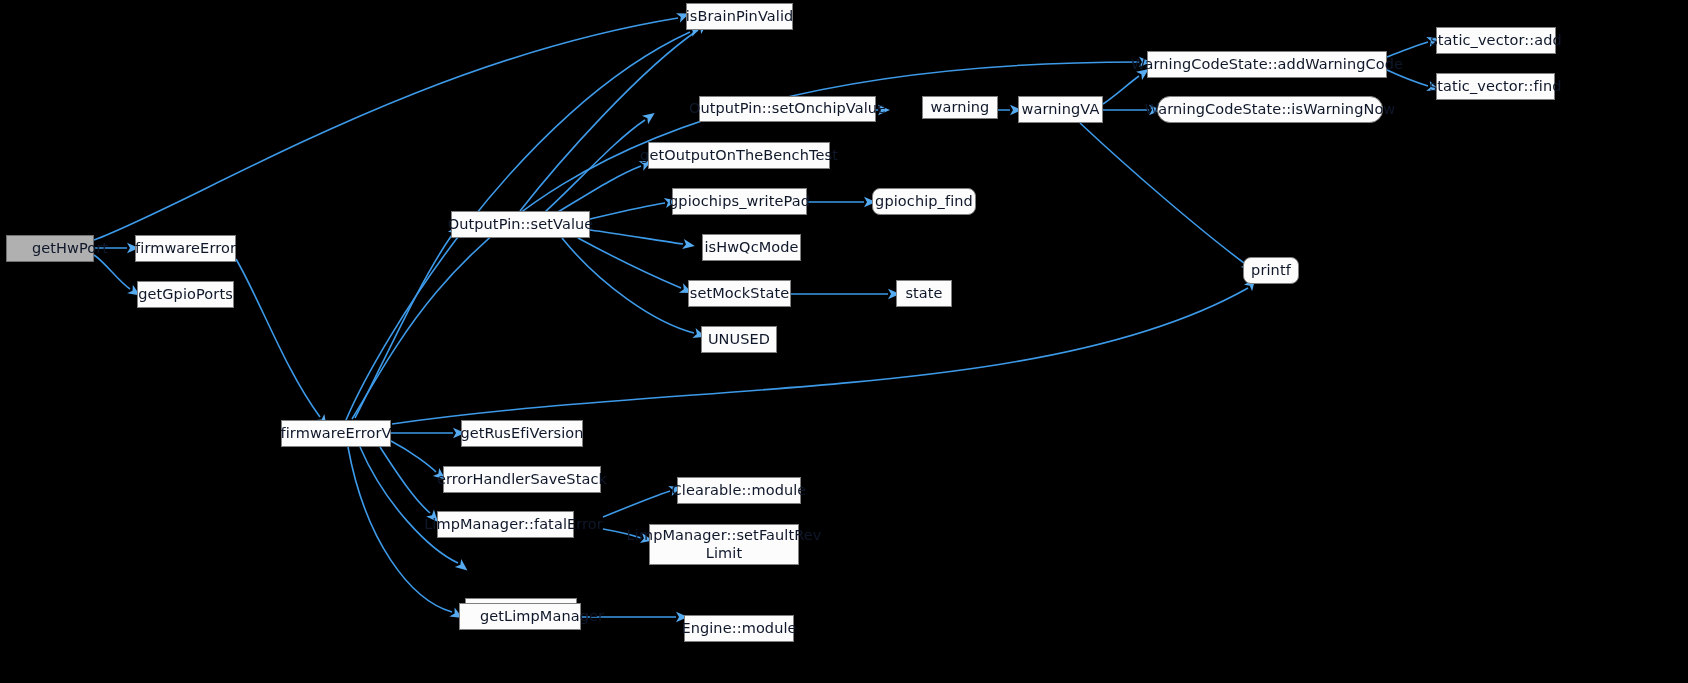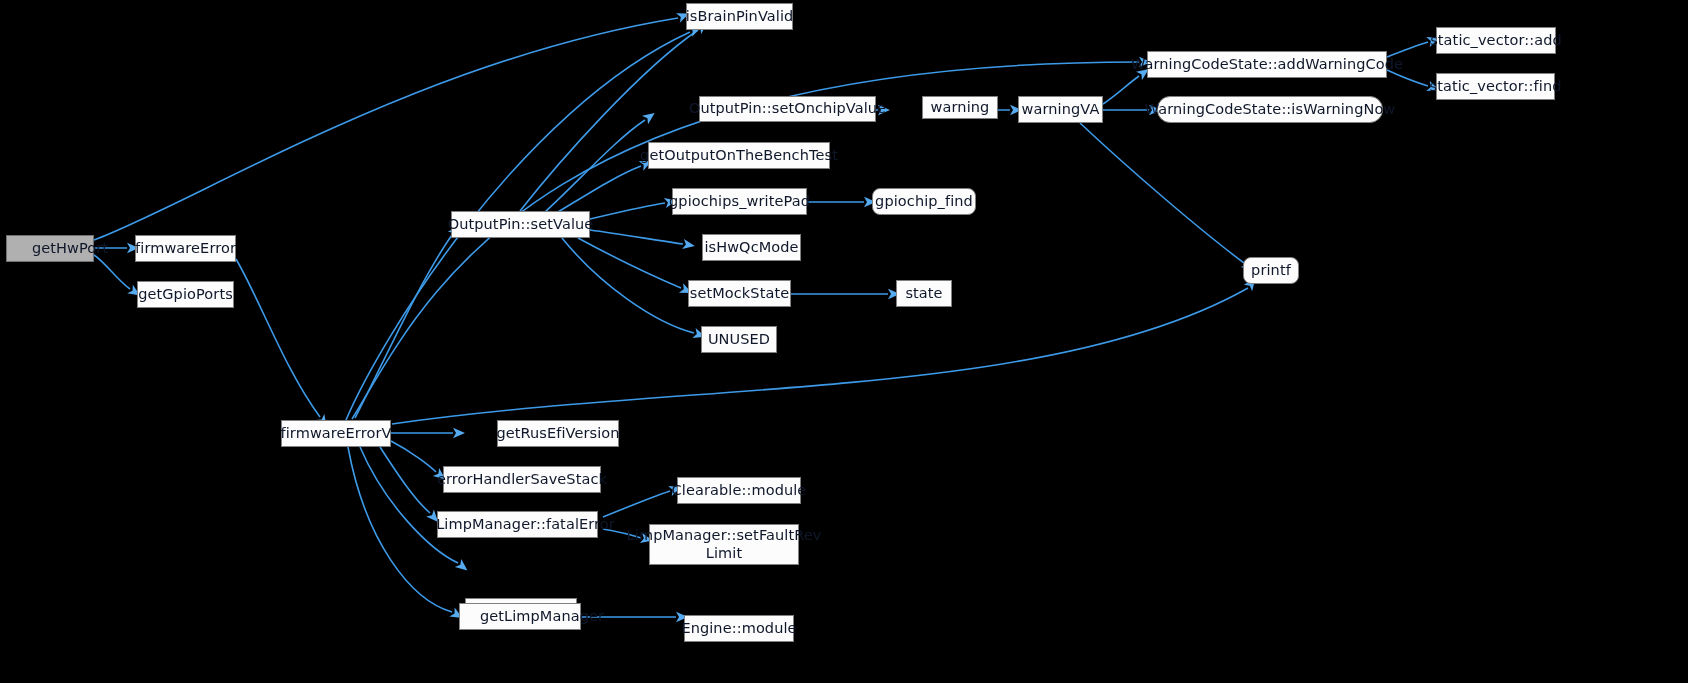--- a/index.html
+++ b/index.html
@@ -110,23 +110,23 @@
       <div class="node" style="left: 648px; top: 142px; width: 182px; height: 27px;">getOutputOnTheBenchTest</div>
       <div class="node" style="left: 672px; top: 188px; width: 135px; height: 27px;">gpiochips_writePad</div>
       <div class="node" style="left: 872px; top: 188px; width: 104px; height: 27px; border-radius: 8px;">gpiochip_find</div>
       <div class="node" style="left: 451px; top: 211px; width: 139px; height: 27px;">OutputPin::setValue</div>
       <div class="node" style="left: 690px; top: 234px; width: 99px; height: 27px; margin-left: 12px;">isHwQcMode</div>
       <div class="node" style="left: 1243px; top: 257px; width: 56px; height: 27px; border-radius: 8px;">printf</div>
       <div class="node" style="left: 688px; top: 280px; width: 103px; height: 27px;">setMockState</div>
       <div class="node" style="left: 896px; top: 280px; width: 56px; height: 27px;">state</div>
       <div class="node" style="left: 701px; top: 326px; width: 76px; height: 27px;">UNUSED</div>
       <div class="node" style="left: 281px; top: 420px; width: 110px; height: 27px;">firmwareErrorV</div>
-      <div class="node" style="left: 461px; top: 420px; width: 122px; height: 27px; margin-left: 36px;">getRusEfiVersion</div>
+      <div class="node" style="left: 461px; top: 420px; width: 122px; height: 27px;">getRusEfiVersion</div>
       <div class="node" style="left: 443px; top: 466px; width: 158px; height: 27px;">errorHandlerSaveStack</div>
-      <div class="node" style="left: 437px; top: 511px; width: 161px; height: 27px; padding-left: 16px;">LimpManager::fatalError</div>
+      <div class="node" style="left: 437px; top: 511px; width: 137px; height: 27px; padding-left: 16px;">LimpManager::fatalError</div>
       <div class="node" style="left: 677px; top: 477px; width: 124px; height: 27px;">Clearable::module</div>
       <div class="node" style="left: 649px; top: 524px; width: 150px; height: 41px;">LimpManager::setFaultRev
 Limit</div>
       <div class="node" style="left: 465px; top: 557px; width: 112px; height: 31px; margin-top: 41px;">getBackupSram</div>
       <div class="node" style="left: 459px; top: 603px; width: 122px; height: 27px; padding-left: 44px;">getLimpManager</div>
       <div class="node" style="left: 684px; top: 603px; width: 110px; height: 27px; margin-top: 12px;">Engine::module</div>
     </div>
 </div>
 
 </body></html>

